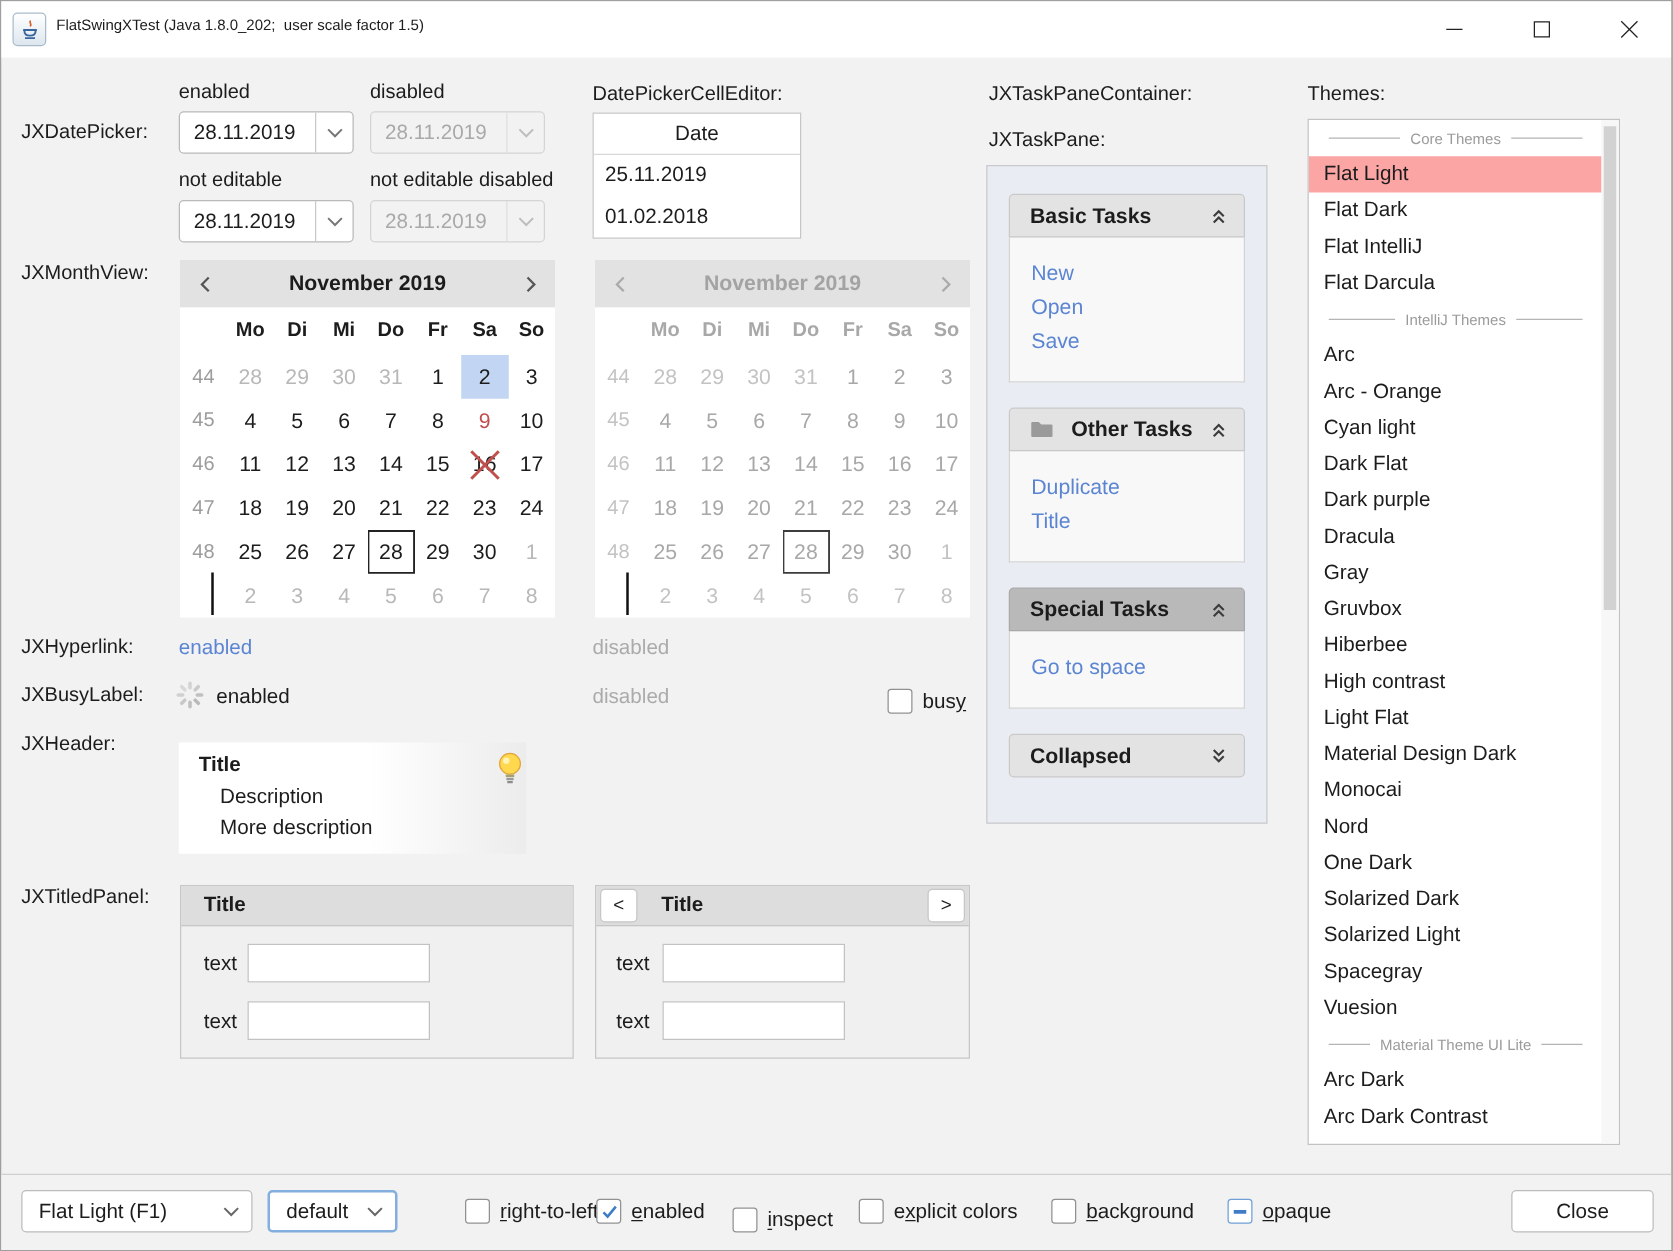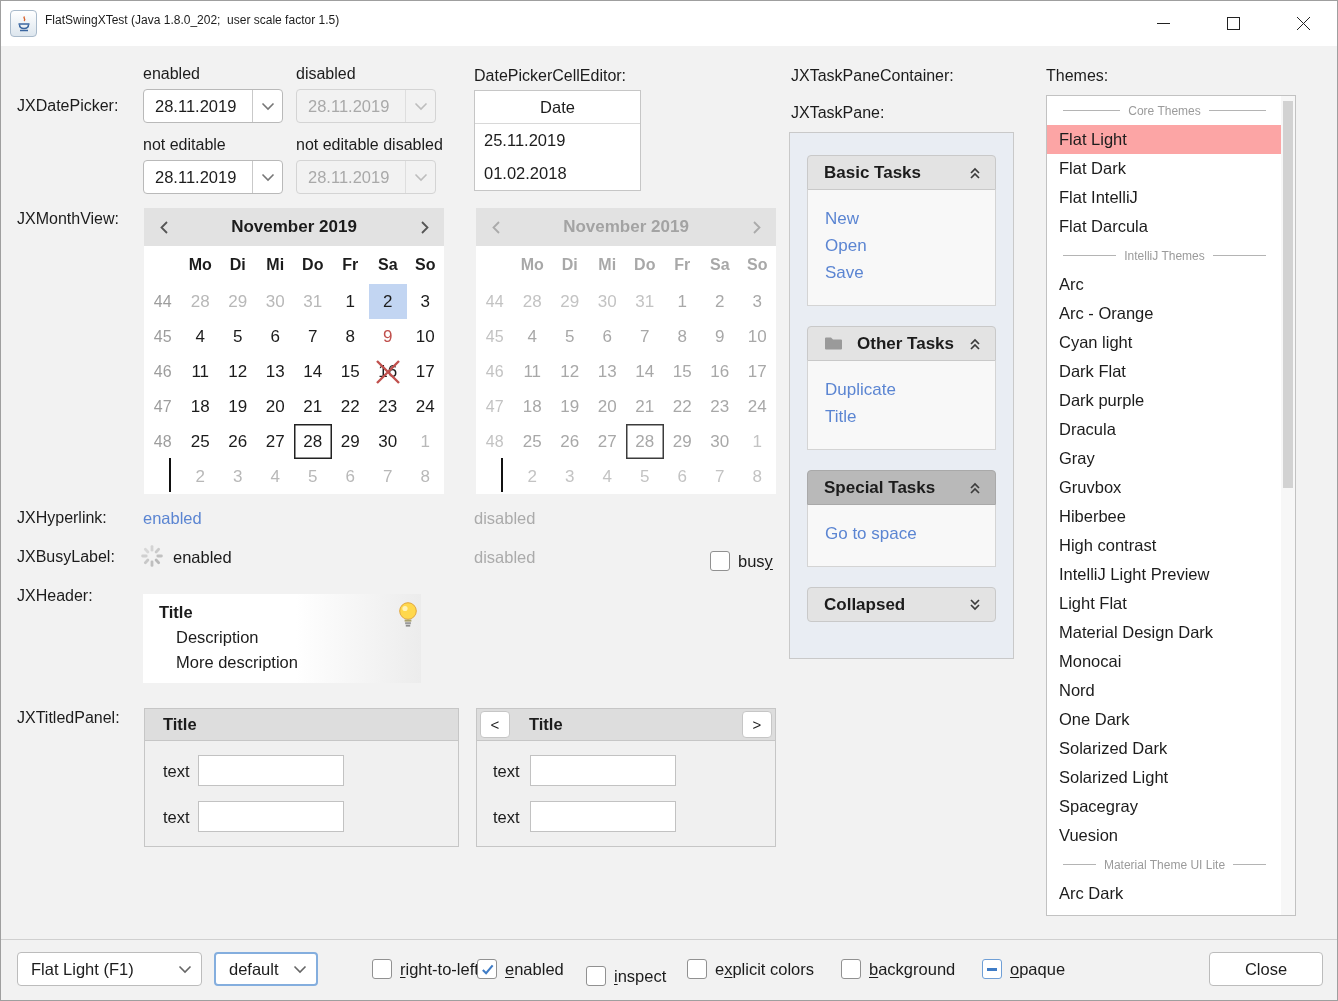--- a/index.html
+++ b/index.html
@@ -455,21 +455,20 @@
       <div class="theme-item">Arc</div>
       <div class="theme-item">Arc - Orange</div>
       <div class="theme-item">Cyan light</div>
       <div class="theme-item">Dark Flat</div>
       <div class="theme-item">Dark purple</div>
       <div class="theme-item">Dracula</div>
       <div class="theme-item">Gray</div>
       <div class="theme-item">Gruvbox</div>
       <div class="theme-item">Hiberbee</div>
       <div class="theme-item">High contrast</div>
-      <div class="theme-item">IntelliJ Light Preview</div>
       <div class="theme-item">Light Flat</div>
       <div class="theme-item">Material Design Dark</div>
       <div class="theme-item">Monocai</div>
       <div class="theme-item">Nord</div>
       <div class="theme-item">One Dark</div>
       <div class="theme-item">Solarized Dark</div>
       <div class="theme-item">Solarized Light</div>
       <div class="theme-item">Spacegray</div>
       <div class="theme-item">Vuesion</div>
       <div class="theme-sep">Material Theme UI Lite</div>

